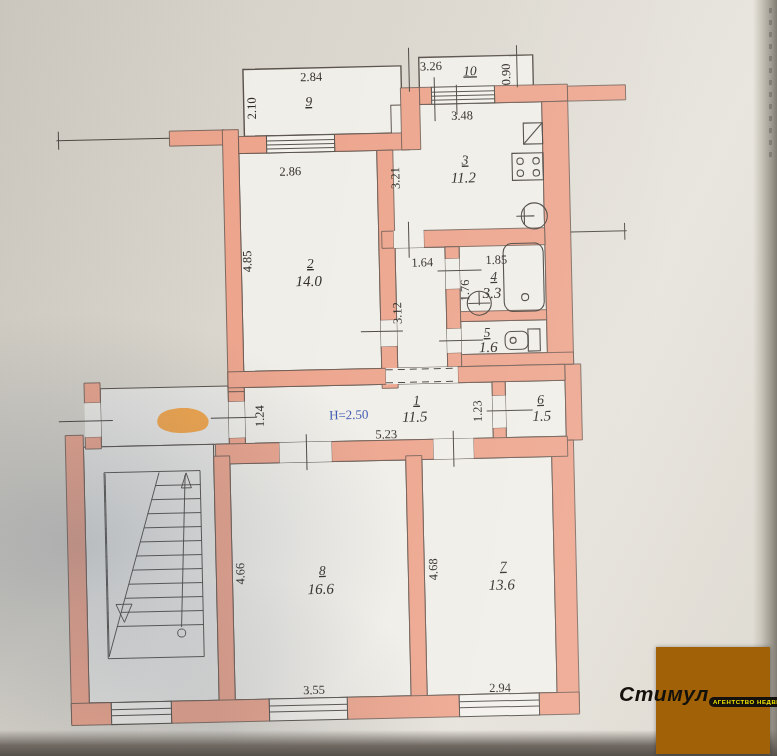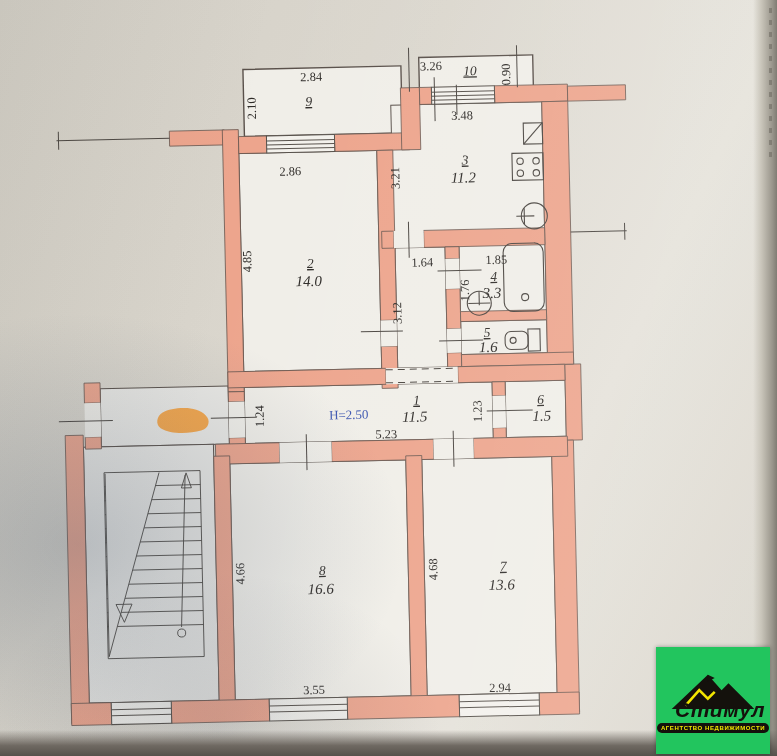--- a/index.html
+++ b/index.html
@@ -18,22 +18,22 @@
   .shading{position:absolute;inset:0;pointer-events:none;background:
     radial-gradient(ellipse 480px 340px at 10% 72%, rgba(80,95,115,.30), rgba(80,95,115,0) 68%),
     radial-gradient(ellipse 320px 220px at 28% 96%, rgba(70,80,95,.16), rgba(70,80,95,0) 70%),
     linear-gradient(100deg, rgba(120,120,110,.10), rgba(255,255,255,0) 30%, rgba(255,255,255,.12) 78%);}
   .page-edge{position:absolute;right:0;top:0;width:24px;height:100%;pointer-events:none;
     background:linear-gradient(to right, rgba(0,0,0,0), #c9c5ba 35%, #9a968c 80%, #807c73);}
   .page-edge::before{content:"";position:absolute;right:5px;top:8px;width:3px;height:150px;
     background:repeating-linear-gradient(to bottom,#6f6b62 0 5px,rgba(0,0,0,0) 5px 12px);opacity:.6;}
   .bottom-edge{position:absolute;left:0;bottom:0;width:100%;height:26px;pointer-events:none;
     background:linear-gradient(to bottom, rgba(60,55,50,0), #6f6962 60%, #56514b);}
-  .logo{position:absolute;left:656px;top:647px;width:114px;height:107px;background:#22c55e;
-    box-shadow:0 0 4px rgba(0,0,0,.35);display:flex;flex-direction:column;align-items:center;justify-content:center;}
+  .logo{position:absolute;left:656px;top:647px;width:114px;height:107px;background:#a16207;
+    box-shadow:0 0 4px rgba(0,0,0,.35);display:flex;flex-direction:row;align-items:center;justify-content:center;}
   .logo-mark{width:86px;height:44px;display:block;}
   .logo-brand{font-family:"Liberation Sans",sans-serif;font-weight:bold;font-style:italic;
     font-size:21px;color:#14110c;line-height:1;margin-top:-14px;margin-left:14px;letter-spacing:.5px;}
   .logo-tagline{margin-top:3px;background:#14110c;color:#f2e600;border-radius:5px;
     font-family:"Liberation Sans",sans-serif;font-size:6px;font-weight:bold;letter-spacing:.6px;
     padding:2px 4px;white-space:nowrap;}
 </style>
 </head>
 <body>
 

